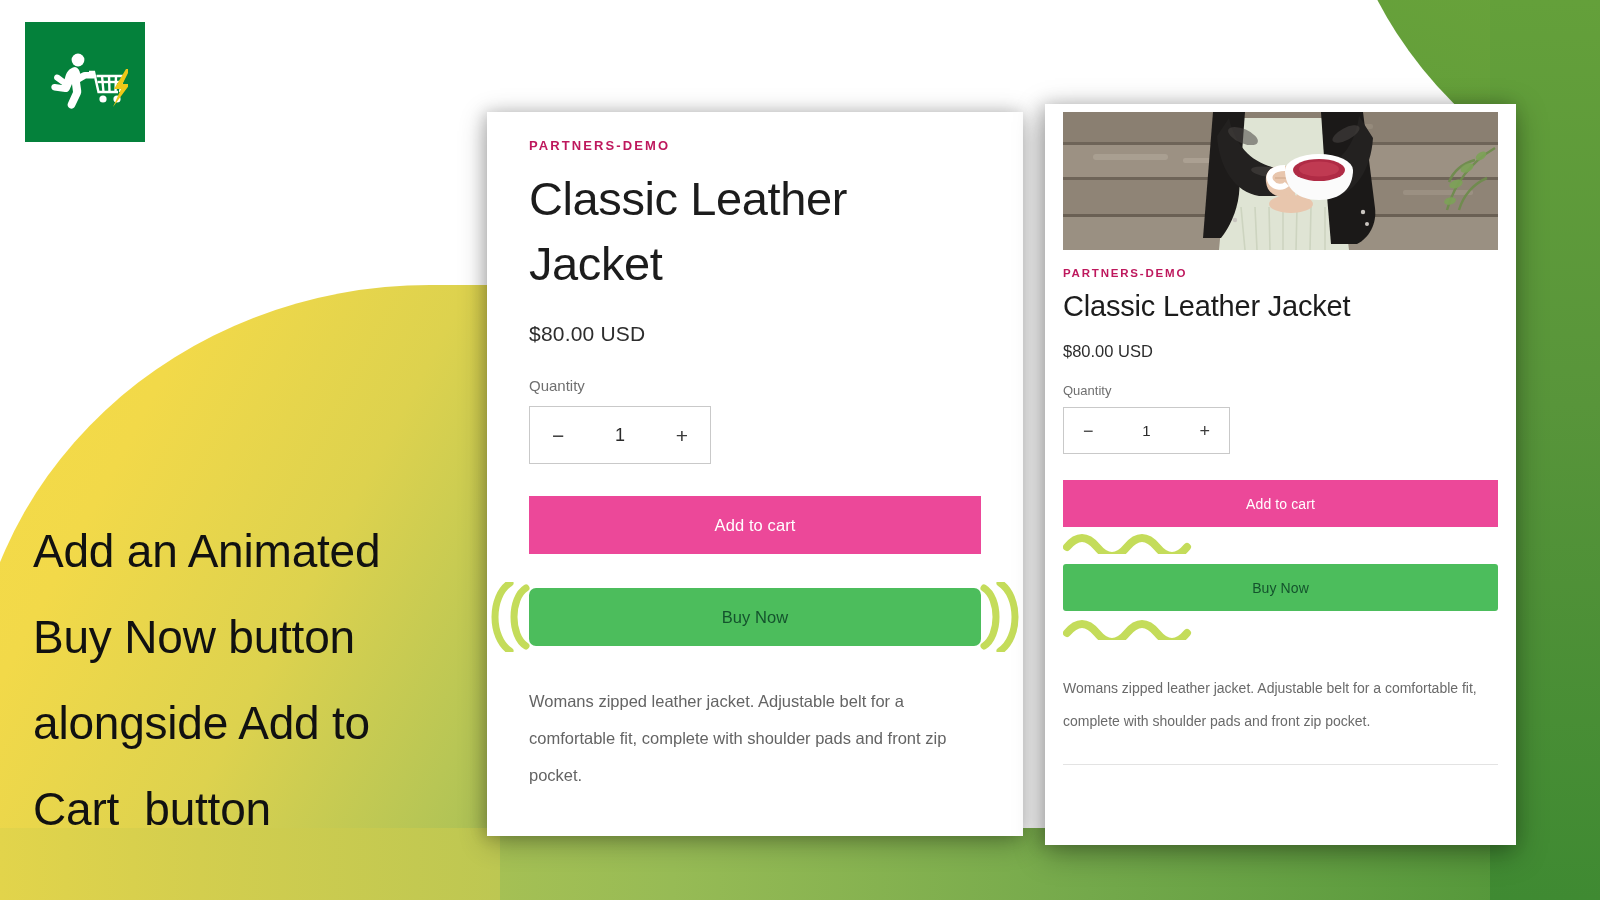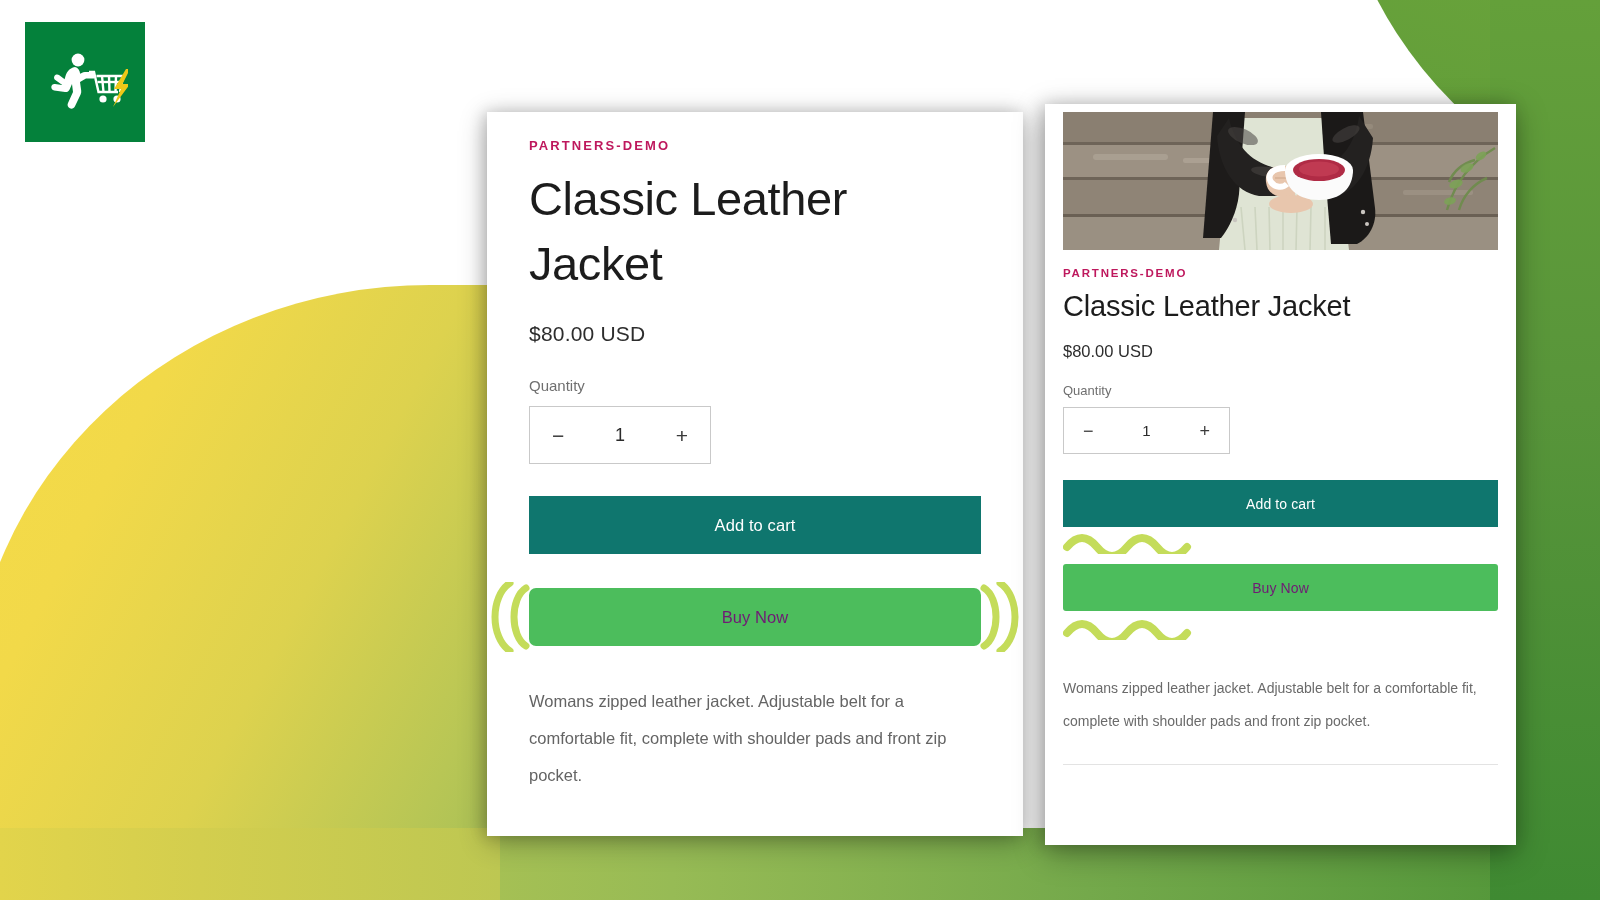--- a/index.html
+++ b/index.html
@@ -147,41 +147,41 @@
     justify-content: space-between;
     padding: 0 22px;
   }
   .card-left .stepper .sym { font-size: 21px; color: #3a3a3a; line-height: 1; }
   .card-left .stepper .val { font-size: 18px; color: #2b2b2b; }
 
   .btn-addcart {
     margin-top: 32px;
     width: 100%;
     height: 58px;
-    background: #0f766e;
+    background: #ec4899;
     color: #ffffff;
     border: none;
     font-size: 16.5px;
     font-family: "Liberation Sans", sans-serif;
     letter-spacing: 0.1px;
     cursor: pointer;
   }
 
   .buynow-wrap {
     position: relative;
     margin-top: 34px;
     height: 58px;
   }
   .btn-buynow {
     position: absolute;
     left: 0; top: 0;
     width: 100%;
     height: 58px;
     background: #4CBD5C;
-    color: #701a75;
+    color: #14532d;
     border: none;
     border-radius: 7px;
     font-size: 16.5px;
     font-family: "Liberation Sans", sans-serif;
     letter-spacing: 0.1px;
     cursor: pointer;
     z-index: 2;
   }
   .wave-arcs { position: absolute; top: -6px; z-index: 1; }
   .wave-arcs.left  { left: -49px; }
@@ -288,20 +288,24 @@
         <g fill="#ffffff">
           <circle cx="61" cy="48" r="3.6"></circle>
           <circle cx="75" cy="48" r="3.6"></circle>
         </g>
 
         <path d="M88 18 L76 38 L83 38 L75 56 L92 33 L84.5 33 L92 18 Z" fill="#EFC818" transform="translate(-4,0)"></path>
       </svg>
     </span>
   </div>
 
+  <div class="headline">Add an Animated
+Buy Now button
+alongside Add to
+Cart  button</div>
 
   <div class="card-left">
     <div class="vendor">PARTNERS-DEMO</div>
     <div class="title">Classic Leather Jacket</div>
     <div class="price">$80.00 USD</div>
     <div class="qty-label">Quantity</div>
 
     <div class="stepper">
       <span class="sym">−</span>
       <span class="val">1</span>

